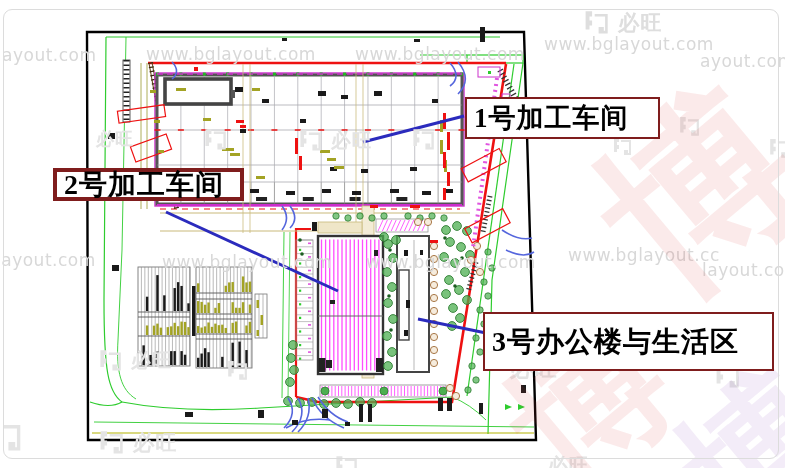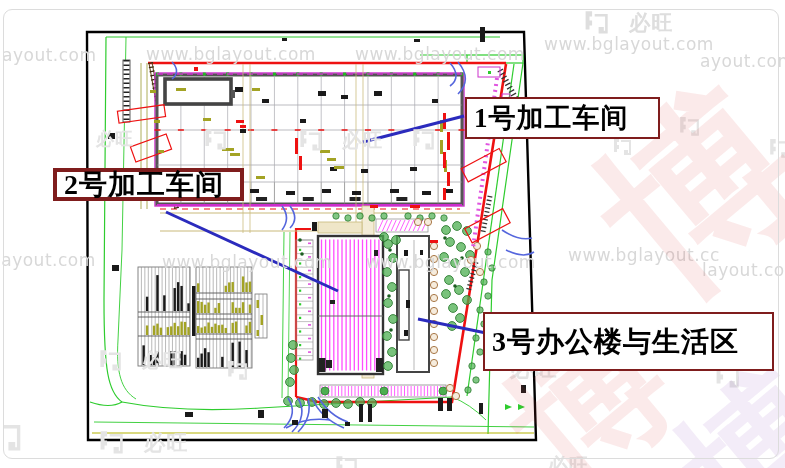--- a/index.html
+++ b/index.html
@@ -5,21 +5,21 @@
   html,body{margin:0;padding:0;background:#fff;}
   #page{position:relative;width:785px;height:468px;background:#fff;overflow:hidden;
         font-family:"Liberation Sans",sans-serif;}
   #page-border{position:absolute;left:3px;top:9px;width:774px;height:448px;
         border:1px solid #dcdcdc;border-radius:9px;pointer-events:none;}
   #plan-svg{position:absolute;left:0;top:0;}
   
   .wmt{position:absolute;color:#d8d8d8;font-size:17px;letter-spacing:.5px;white-space:nowrap;
        font-family:"DejaVu Sans",sans-serif;}
   
-  .wlogo{position:absolute;display:flex;align-items:center;gap:20px;color:#e4e4e4;white-space:nowrap;}
+  .wlogo{position:absolute;display:flex;align-items:center;gap:9px;color:#e4e4e4;white-space:nowrap;}
   .wlogo .gmark{display:block;}
   .wlogo .bname{font-weight:bold;font-size:21px;letter-spacing:1px;color:#e4e4e4;
        font-family:"DejaVu Sans",sans-serif;}
   .wlogo.dark{color:#dedede}.wlogo.dark .bname{color:#dedede}
   
   .stamp{position:absolute;font-weight:bold;line-height:1;color:rgba(220,60,60,.11);
        transform-origin:50% 50%;font-family:"DejaVu Sans",sans-serif;pointer-events:none;}
   .stamp.purple{color:rgba(140,70,190,.10);}
   
   .callout{position:absolute;background:#ffffff;border:2px solid #7f1d1d;color:#000;

